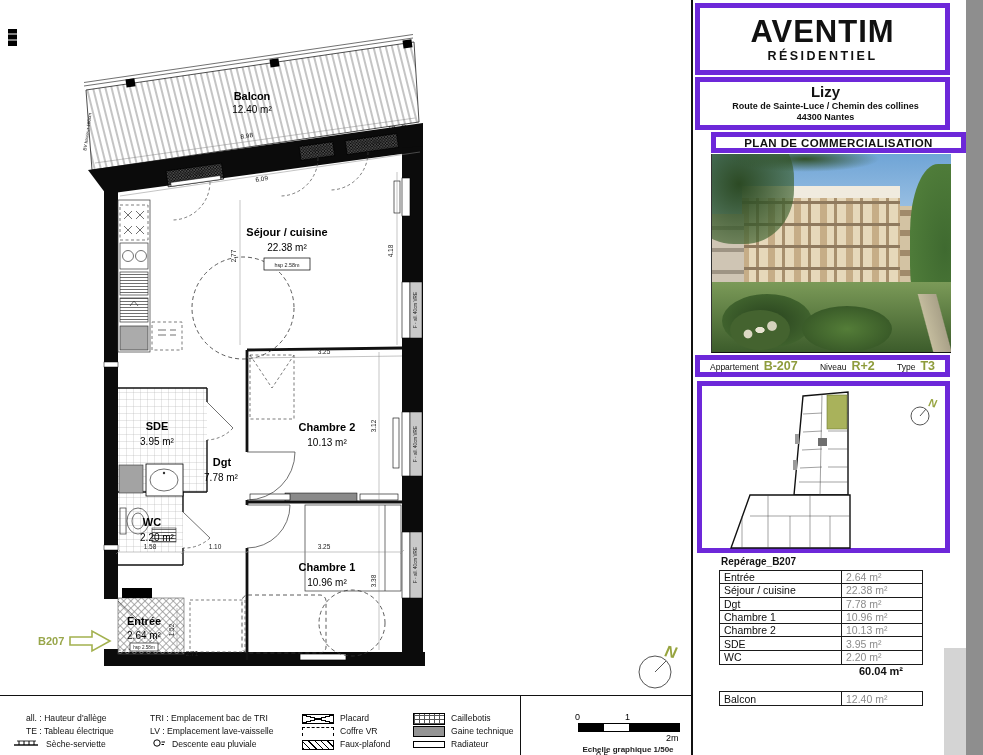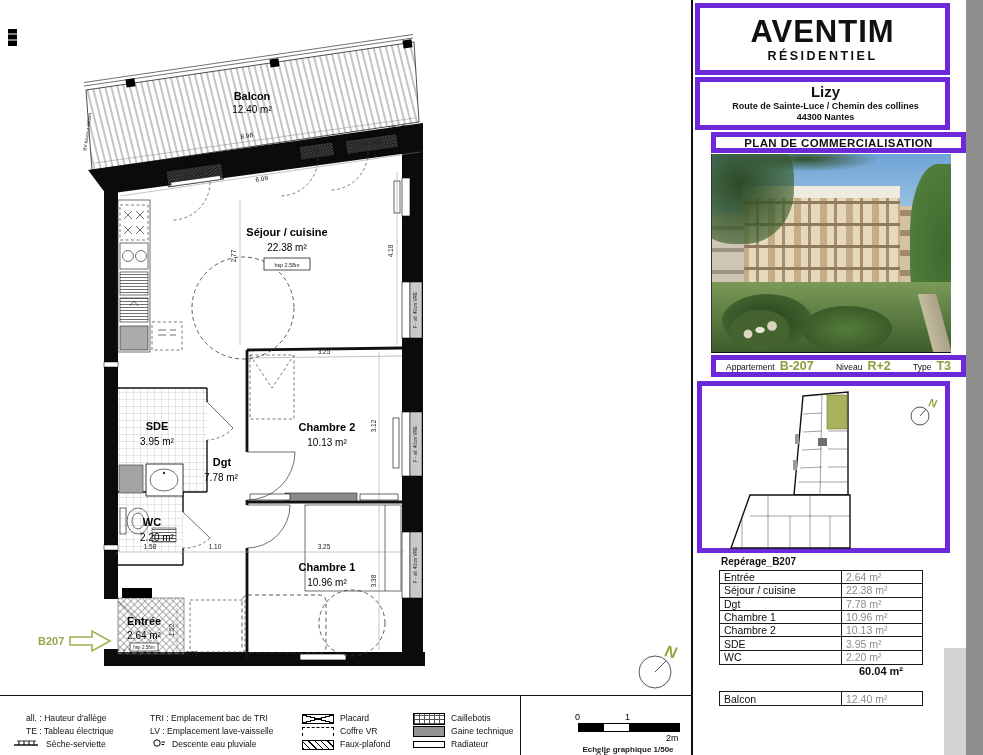--- a/index.html
+++ b/index.html
@@ -22,21 +22,21 @@
   text.win{font-size:5.4px;fill:#222;text-anchor:middle;}
   text.b207{font-weight:bold;font-size:11px;fill:#98a64a;}
   text.north{font-style:italic;font-weight:bold;fill:#97a43f;}
   
   .panelbox{position:absolute;border:5px solid #6d28d9;background:#fff;box-sizing:border-box;}
   .brand-name{font-weight:bold;font-size:31px;letter-spacing:1px;text-align:center;line-height:1;}
   .brand-sub{font-weight:bold;font-size:12.5px;letter-spacing:2.5px;text-align:center;margin-top:2px;}
   .proj-name{font-weight:bold;font-size:15px;text-align:center;line-height:1.1;}
   .proj-a{font-weight:bold;font-size:9px;text-align:center;line-height:1.25;}
   .doc-title{font-weight:bold;font-size:11.5px;letter-spacing:.4px;text-align:center;}
-  .apt-row{display:flex;align-items:center;justify-content:space-between;padding:0 10px;box-sizing:border-box;margin-left:16px;}
+  .apt-row{display:flex;align-items:center;justify-content:space-between;padding:0 10px;box-sizing:border-box;}
   .apt-lbl{font-size:8.5px;color:#111;}
   .apt-val{font-size:12.5px;font-weight:bold;color:#8e9c3c;margin-left:5px;}
   .tbl{position:absolute;border:1px solid #1a1a1a;box-sizing:border-box;background:#fff;}
   .tbl-row{display:flex;height:13.3px;border-bottom:1px solid #1a1a1a;box-sizing:border-box;align-items:center;}
   .tbl-row:last-child{border-bottom:none;}
   .tbl-lbl{width:122px;padding-left:4px;font-size:10.5px;color:#0d0d0d;box-sizing:border-box;border-right:1px solid #1a1a1a;height:100%;display:flex;align-items:center;}
   .tbl-val{flex:1;padding-left:4px;font-size:10.5px;color:#8c8c8c;}
   .tbl-title{font-weight:bold;font-size:10px;}
   .total{font-weight:bold;font-size:11px;margin-left:16px;}
   

